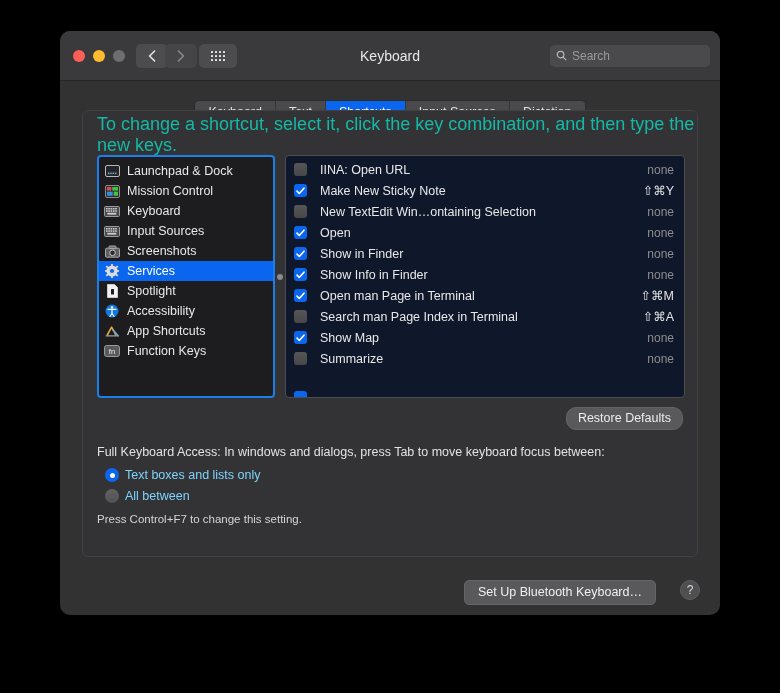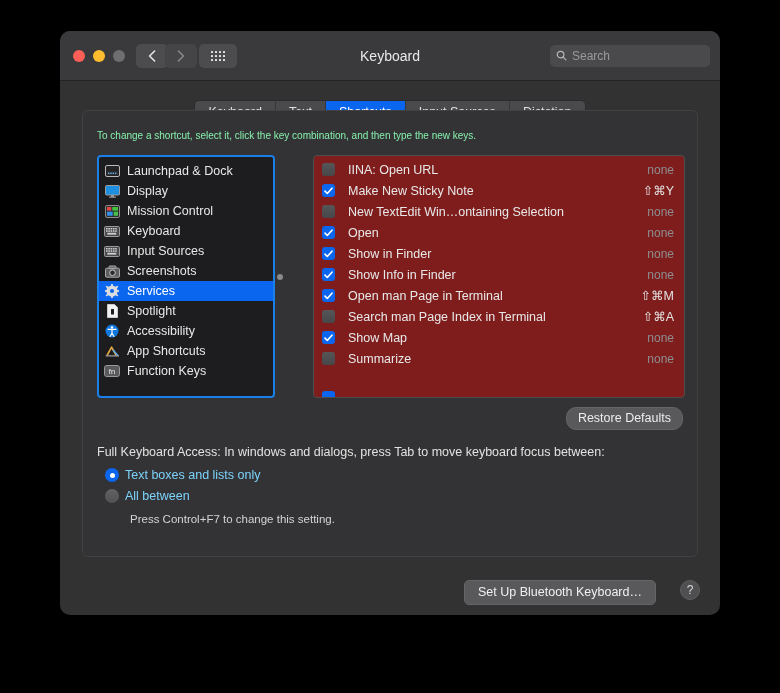--- a/index.html
+++ b/index.html
@@ -133,23 +133,23 @@
     position: absolute;
     left: 22px; top: 79px;
     width: 616px; height: 447px;
     background: #333335;
     border: 1px solid #414143;
     border-radius: 6px;
   }
 
   #instruction {
     position: absolute;
-    left: 14px; top: 19px;
-    font-size: 10px;
-    color: #86efac;
+    left: 14px; top: 3px;
+    font-size: 18px;
+    color: #14b8a6;
   }
 
   
   #lists {
     position: absolute;
     left: 14px; top: 44px;
     width: 588px; height: 243px;
     display: flex;
   }
 
@@ -187,26 +187,25 @@
     position: absolute;
     left: 2px; top: 50%;
     margin-top: -3px;
     width: 6px; height: 6px;
     border-radius: 50%;
     background: #8a8a8c;
   }
 
   #shortcut-list {
     flex: 1;
-    background: #7f1d1d;
+    background: #0f172a;
     border: 1px solid #4d4d4f;
     border-radius: 4px;
     overflow: hidden;
     position: relative;
-    margin-left: 28px;
   }
   .sc-row {
     display: flex;
     align-items: center;
     height: 21px;
     padding: 0 10px 0 8px;
     font-size: 12.5px;
     color: #e8e8e8;
   }
   .sc-row:first-child { margin-top: 3px; }
@@ -274,21 +273,20 @@
   }
   .radio.on  { background: #0a66ef; }
   .radio.off { background: linear-gradient(#626264, #515153); }
   .radio .dot { width: 5px; height: 5px; border-radius: 50%; background: #ffffff; }
 
   #fka-hint {
     position: absolute;
     left: 14px; top: 402px;
     font-size: 11.5px;
     color: #d4d4d4;
-    margin-left: 33px;
   }
 
   
   #setup-bt {
     position: absolute;
     left: 404px; top: 549px;
     padding: 4px 13px 5px;
     background: #59595b;
     border: 1px solid #656567;
     border-radius: 5px;
@@ -383,30 +381,20 @@
               <svg width="15" height="12" viewBox="0 0 15 12">
                 <rect x="0.5" y="0.5" width="14" height="11" rx="1.5" fill="#242426" stroke="#b9b9bb"></rect>
                 <rect x="2" y="6.5" width="11" height="3.5" fill="#2f2f31"></rect>
                 <rect x="3" y="7.6" width="1.4" height="1.4" fill="#5ab3f0"></rect>
                 <rect x="5.3" y="7.6" width="1.4" height="1.4" fill="#5ab3f0"></rect>
                 <rect x="7.6" y="7.6" width="1.4" height="1.4" fill="#5ab3f0"></rect>
                 <rect x="9.9" y="7.6" width="1.4" height="1.4" fill="#5ab3f0"></rect>
               </svg>
             </span>
             <span>Launchpad &amp; Dock</span>
-          </div>
-          <div class="cat-row">
-            <span class="cat-icon">
-              <svg width="15" height="13" viewBox="0 0 15 13">
-                <rect x="0.5" y="0.5" width="14" height="9.5" rx="1" fill="#1e8fe0" stroke="#9a9a9c"></rect>
-                <rect x="6" y="10" width="3" height="2" fill="#9a9a9c"></rect>
-                <rect x="4" y="11.6" width="7" height="1.2" rx="0.6" fill="#9a9a9c"></rect>
-              </svg>
-            </span>
-            <span>Display</span>
           </div>
           <div class="cat-row">
             <span class="cat-icon">
               <svg width="15" height="13" viewBox="0 0 15 13">
                 <rect x="0.5" y="0.5" width="14" height="12" rx="1.5" fill="#2b2b2d" stroke="#8c8c8e"></rect>
                 <rect x="2" y="2" width="4.3" height="3.6" fill="#e04848"></rect>
                 <rect x="7.3" y="2" width="5.7" height="3.6" fill="#3fc33f"></rect>
                 <rect x="2" y="6.6" width="5.7" height="4.2" fill="#2f8fe0"></rect>
                 <rect x="8.7" y="6.6" width="4.3" height="4.2" fill="#46c04a"></rect>
               </svg>

